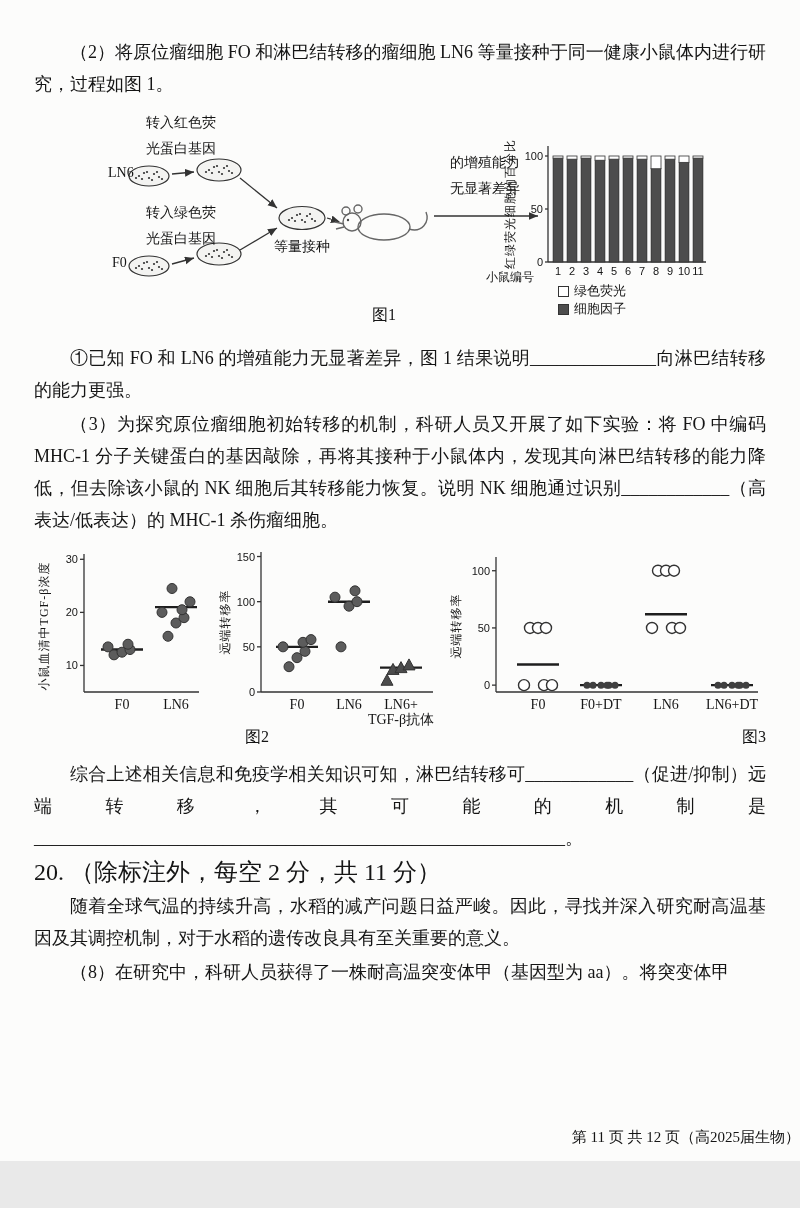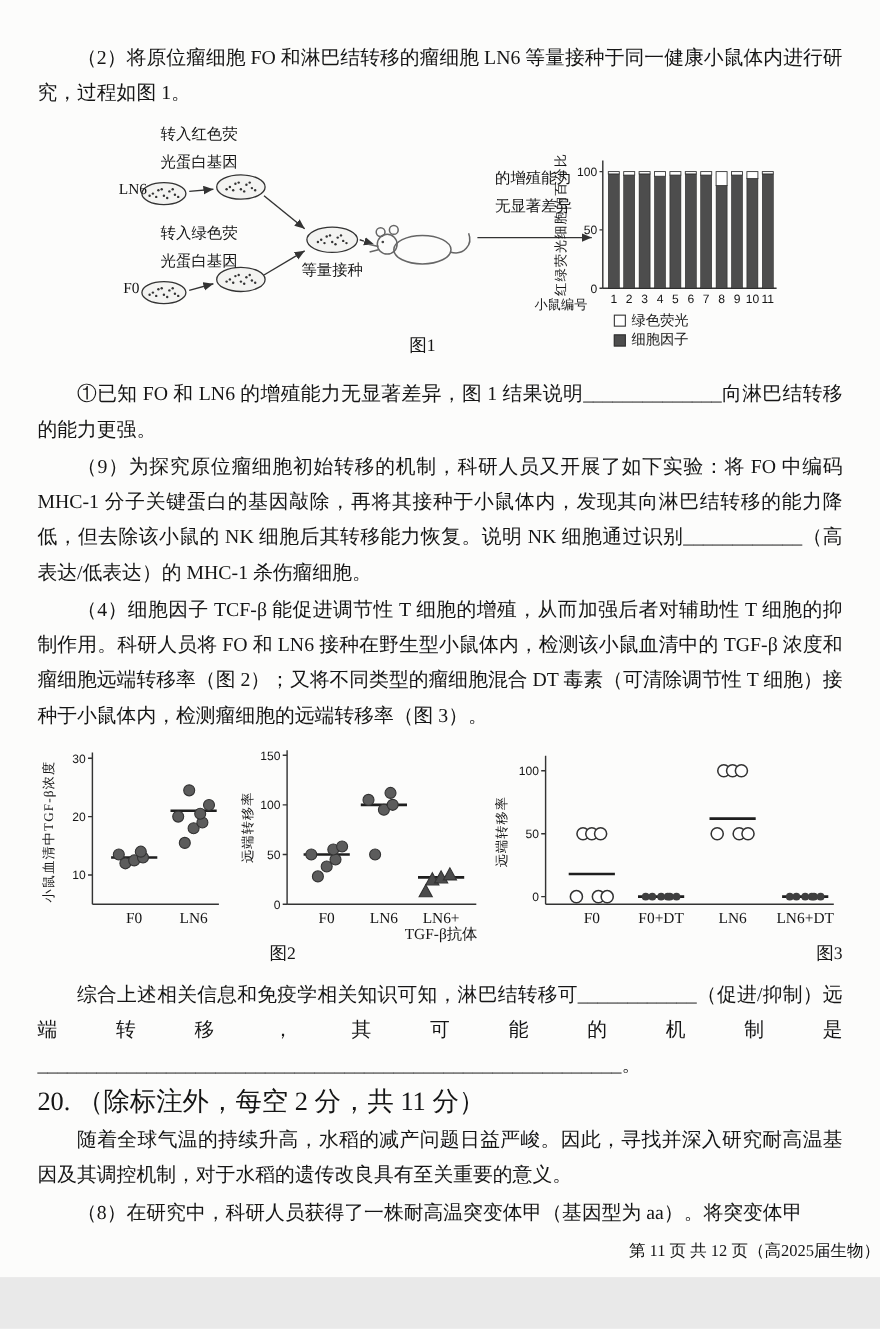--- a/index.html
+++ b/index.html
@@ -181,22 +181,21 @@
       <span>绿色荧光</span>
     </div>
     <div class="legend" style="left:524px;top:196px">
       <span class="sq filled"></span>
       <span>细胞因子</span>
     </div>
     <div class="flabel" style="left:338px;top:198px;font-size:16px">图1</div>
   </div>
 
   <p class="para indent">①已知 FO 和 LN6 的增殖能力无显著差异，图 1 结果说明______________向淋巴结转移的能力更强。</p>
-  <p class="para indent">（9）为探究原位瘤细胞初始转移的机制，科研人员又开展了如下实验：将 FO 中编码 MHC-1 分子关键蛋白的基因敲除，再将其接种于小鼠体内，发现其向淋巴结转移的能力降低，但去除该小鼠的 NK 细胞后其转移能力恢复。说明 NK 细胞通过识别____________（高表达/低表达）的 MHC-1 杀伤瘤细胞。</p>
-  <p class="para indent">（4）细胞因子 TCF-β 能促进调节性 T 细胞的增殖，从而加强后者对辅助性 T 细胞的抑制作用。科研人员将 FO 和 LN6 接种在野生型小鼠体内，检测该小鼠血清中的 TGF-β 浓度和瘤细胞远端转移率（图 2）；又将不同类型的瘤细胞混合 DT 毒素（可清除调节性 T 细胞）接种于小鼠体内，检测瘤细胞的远端转移率（图 3）。</p>
+  <p class="para indent">（3）为探究原位瘤细胞初始转移的机制，科研人员又开展了如下实验：将 FO 中编码 MHC-1 分子关键蛋白的基因敲除，再将其接种于小鼠体内，发现其向淋巴结转移的能力降低，但去除该小鼠的 NK 细胞后其转移能力恢复。说明 NK 细胞通过识别____________（高表达/低表达）的 MHC-1 杀伤瘤细胞。</p>
 
   <div class="charts">
     <div class="chart" style="width:175px">
       <svg id="c-fig2a" width="175" height="195" viewBox="0 0 175 195">
           <line class="ax" x1="50" y1="12" x2="50" y2="150"></line>
           <line class="ax" x1="50" y1="150" x2="165" y2="150"></line>
           <line class="ax" x1="46" y1="123.46153846153845" x2="50" y2="123.46153846153845"></line>
           <text class="tick" x="44" y="127.46153846153845" text-anchor="end">10</text>
           <line class="ax" x1="46" y1="70.38461538461539" x2="50" y2="70.38461538461539"></line>
           <text class="tick" x="44" y="74.38461538461539" text-anchor="end">20</text>

